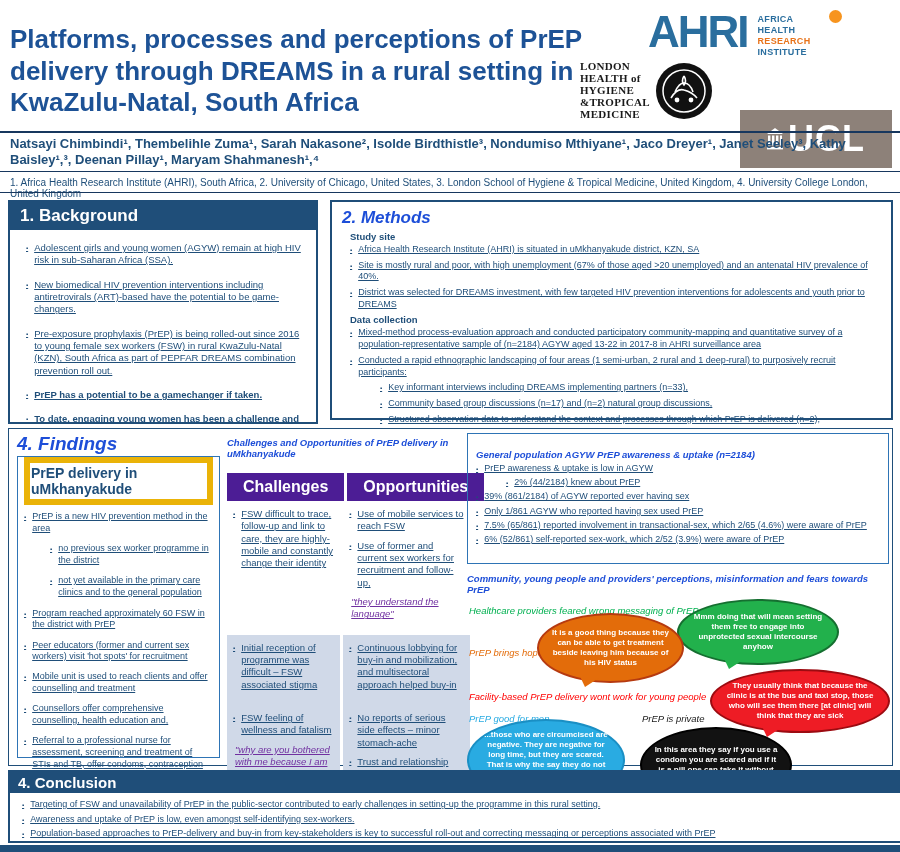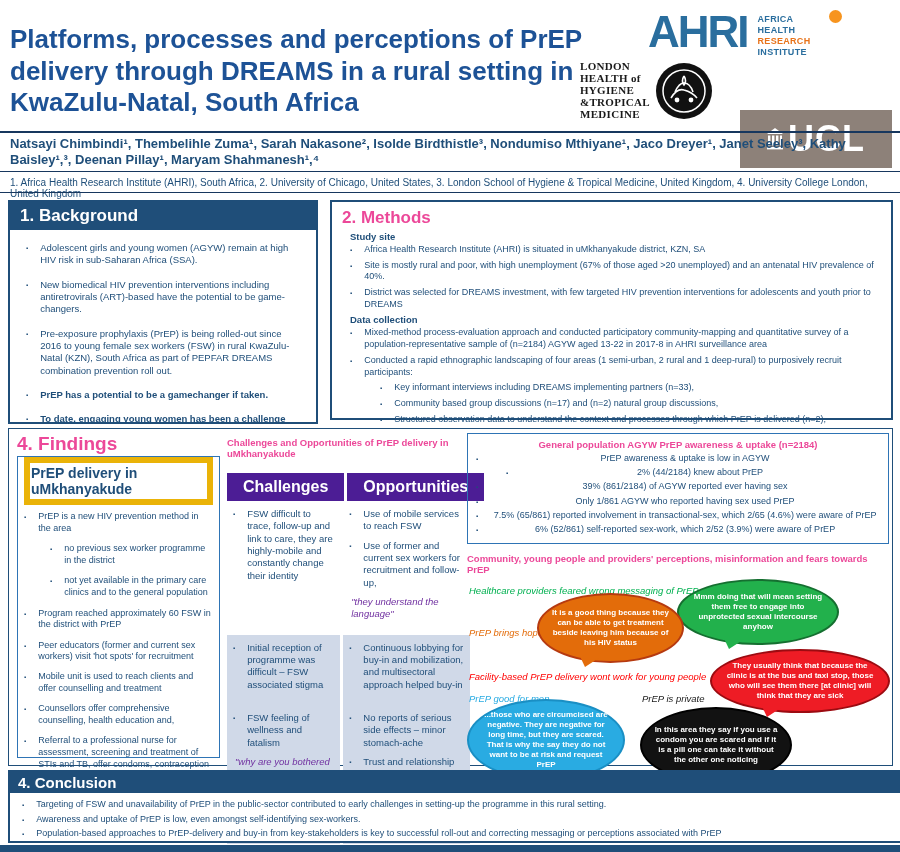--- a/index.html
+++ b/index.html
@@ -24,24 +24,24 @@
   .ahri-word.orange { color:#e8731a; }
   #lshtm-logo { position:absolute; left:580px; top:60px; width:150px; height:68px; display:flex; }
   #lshtm-text { font-family:"Liberation Serif", serif; font-size:11px; font-weight:bold; color:#1a1a1a; line-height:12px; letter-spacing:0.3px; }
   #lshtm-emblem { margin-left:5px; margin-top:2px; }
   #ucl-logo { position:absolute; left:740px; top:62px; width:152px; height:58px; background:#8d8179; display:flex; align-items:center; justify-content:center; gap:5px;margin-top:48px; }
   #ucl-text { color:#ffffff; font-size:36px; font-weight:bold; letter-spacing:1px; }
 
   
   .navybox { position:absolute; border:2px solid #1f4e79; background:#fff; }
   .barhead { background:#1f4e79; color:#fff; font-weight:bold; padding:4px 10px; }
-  .bluehead { color:#ec4899; font-weight:bold; }
-
-  
-  .li { display:flex; gap:12px; line-height:1.3; color:#1f4e79; }
+  .bluehead { color:#1d4ed8; font-weight:bold;font-style:italic; }
+
+  
+  .li { display:flex; gap:6px; line-height:1.3; color:#1f4e79;text-decoration:underline; }
   .mk { font-size:6px; margin-top:3px; flex:0 0 auto; }
   .tx { flex:1; }
   .li.sub { margin-left:28px; }
   .li.bold { font-weight:bold; }
   .li.quote { font-style:italic; color:#7030a0; margin-left:0; }
   .li.quote .tx { flex:1; }
 
   
   #background-box { left:8px; top:200px; width:310px; height:224px; }
   #background-head { font-size:17px; }
@@ -71,21 +71,21 @@
   #co-table { width:100%; }
   .trow { display:grid; grid-template-columns:1fr 1.12fr; gap:0 3px; margin-bottom:0; }
   .thead .tcell { background:#4c1d95; color:#fff; font-weight:bold; font-size:16px; padding:5px 16px; }
   .tcell { padding:7px 6px; font-size:9.5px; }
   .band .tcell { background:#d0d9e8; }
   .plain .tcell { background:#ffffff; }
   .tcell .li { margin-bottom:7px; }
   .tcell .li.quote { margin-left:2px; }
 
   #right-col { position:absolute; left:458px; top:4px; width:422px; }
-  #awareness-box { border:1.5px solid #2e74b5; padding:5px 8px;text-align:center; }
+  #awareness-box { border:1.5px solid #2e74b5; padding:15px 8px; }
   #awareness-head { font-size:9.5px; margin-bottom:3px; }
   #awareness-list { font-size:9px; }
   #awareness-list .li { margin-bottom:2.5px; }
   #awareness-list .li.sub { margin-left:30px; }
   #perceptions-head { font-size:9.5px; margin-top:9px; }
 
   #bubble-canvas { position:relative; width:422px; height:212px; margin-top:4px; }
   .plabel { position:absolute; font-size:9.5px; font-style:italic; white-space:nowrap; }
   #label-healthcare { left:2px; top:6px; color:#00b050; }
   #label-hope { left:2px; top:48px; color:#e36c0a; }

